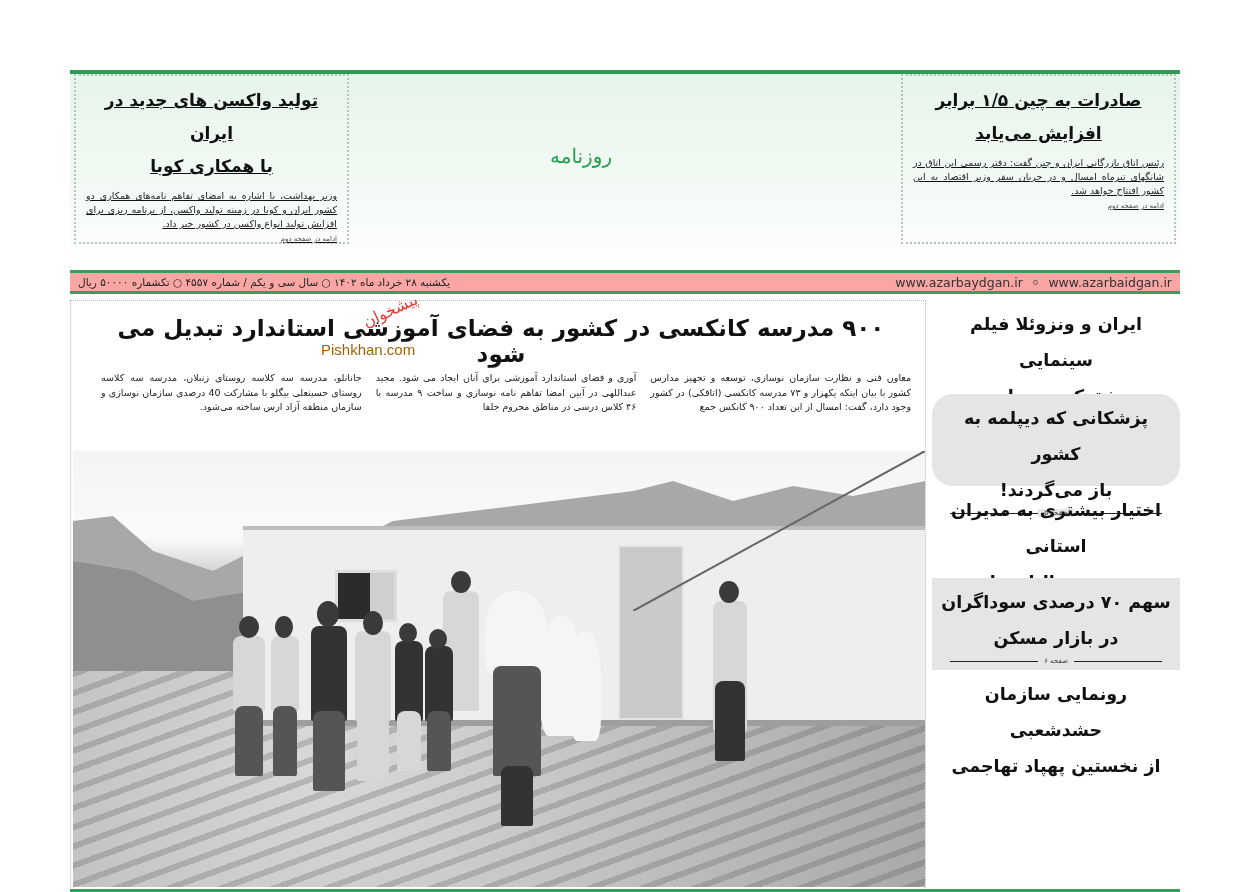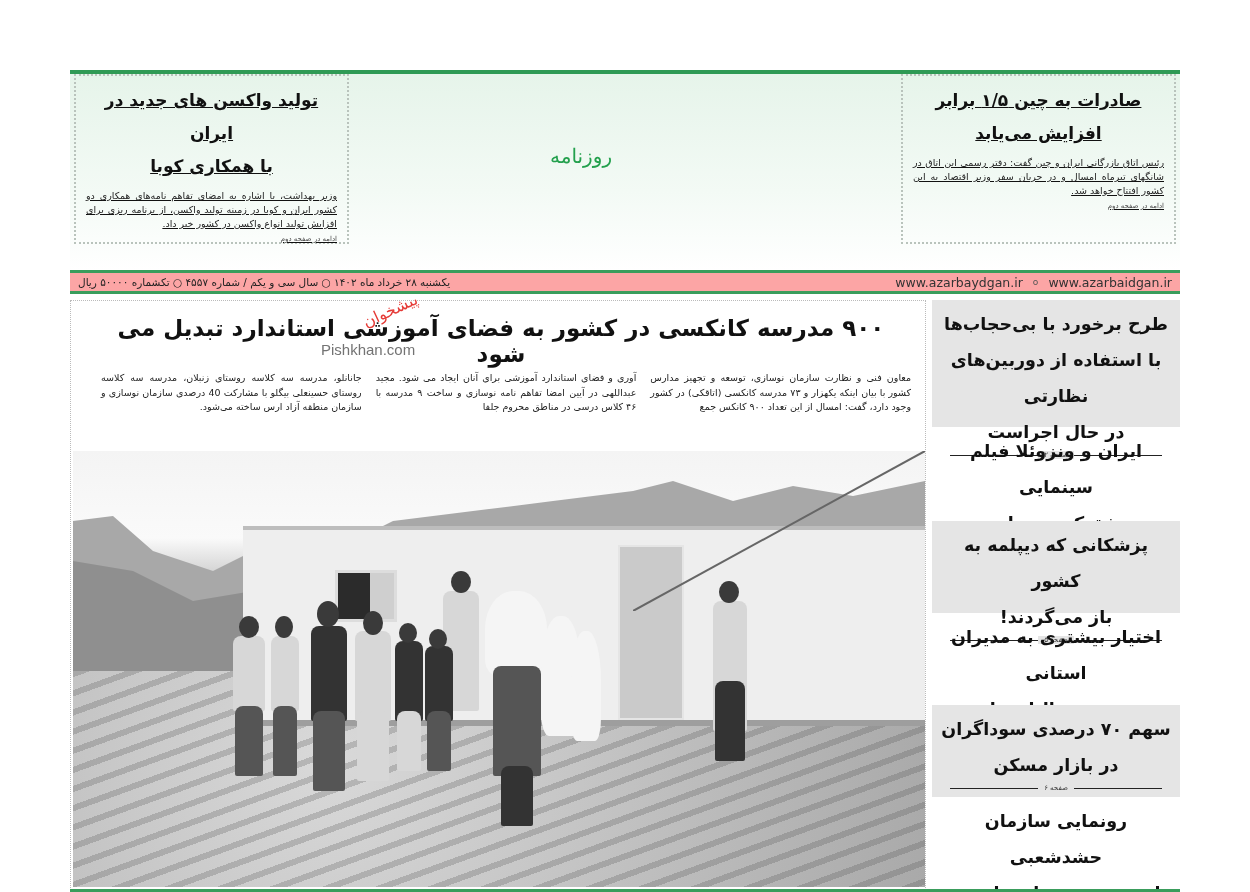--- a/index.html
+++ b/index.html
@@ -58,21 +58,21 @@
     .lead {
       position: absolute; left: 0; top: 230px; width: 856px; height: 590px;
       border: 1px dotted #bbb; background: #fff;
     }
     .lead h1 {
       position: absolute; left: 30px; top: 14px; width: 800px; text-align: center;
       font-size: 23px; font-weight: bold; direction: rtl; color: #111; letter-spacing: -0.5px;
     }
     .watermark {
       position: absolute; left: 250px; top: 40px; font-family: "Liberation Sans", sans-serif;
-      font-size: 15px; color: #737373;
+      font-size: 15px; color: #a16207;
     }
     .watermark-fa {
       position: absolute; left: 290px; top: 0px; font-size: 16px; color: #e53935; transform: rotate(-25deg);
     }
     .cols {
       position: absolute; left: 30px; top: 70px; width: 810px; height: 80px;
       display: flex; flex-direction: row-reverse; gap: 14px;
     }
     .col {
       flex: 1; direction: rtl; text-align: justify; font-size: 9.5px; line-height: 14.5px; color: #222;
@@ -222,40 +222,30 @@
       <div class="hijab" style="left:468px;top:165px;width:40px;height:120px;"></div>
       <div class="hijab" style="left:498px;top:180px;width:30px;height:110px;"></div>
 
       <svg style="position:absolute;left:560px;top:0;width:292px;height:160px;" viewBox="0 0 292 160">
         <line x1="0" y1="160" x2="292" y2="0" stroke="#666" stroke-width="2"></line>
       </svg>
     </div>
   </div>
 
   <div class="sidebar">
-    <div class="sb-item gray" style="height:127px;">
-      <h3>
-        <span>طرح برخورد با بی‌حجاب‌ها</span><br>
-        <span>با استفاده از دوربین‌های نظارتی</span><br>
-        <span>در حال اجراست</span>
-      </h3>
-      <div class="sb-rule">
-          <span>صفحه ۲</span>
-        </div>
-    </div>
     <div class="sb-item" style="height:94px;">
       <h3>
         <span>ایران و ونزوئلا فیلم سینمایی</span><br>
         <span>مشترک می‌سازند</span>
       </h3>
       <div class="sb-rule">
           <span>صفحه ۲</span>
         </div>
     </div>
-    <div class="sb-item gray" style="height:92px;">
+    <div class="sb-item gray" style="height:92px;border-radius:21px;">
       <h3>
         <span>پزشکانی که دیپلمه به کشور</span><br>
         <span>باز می‌گردند!</span>
       </h3>
       <div class="sb-rule">
           <span>صفحه ۵</span>
         </div>
     </div>
     <div class="sb-item" style="height:92px;">
       <h3>

